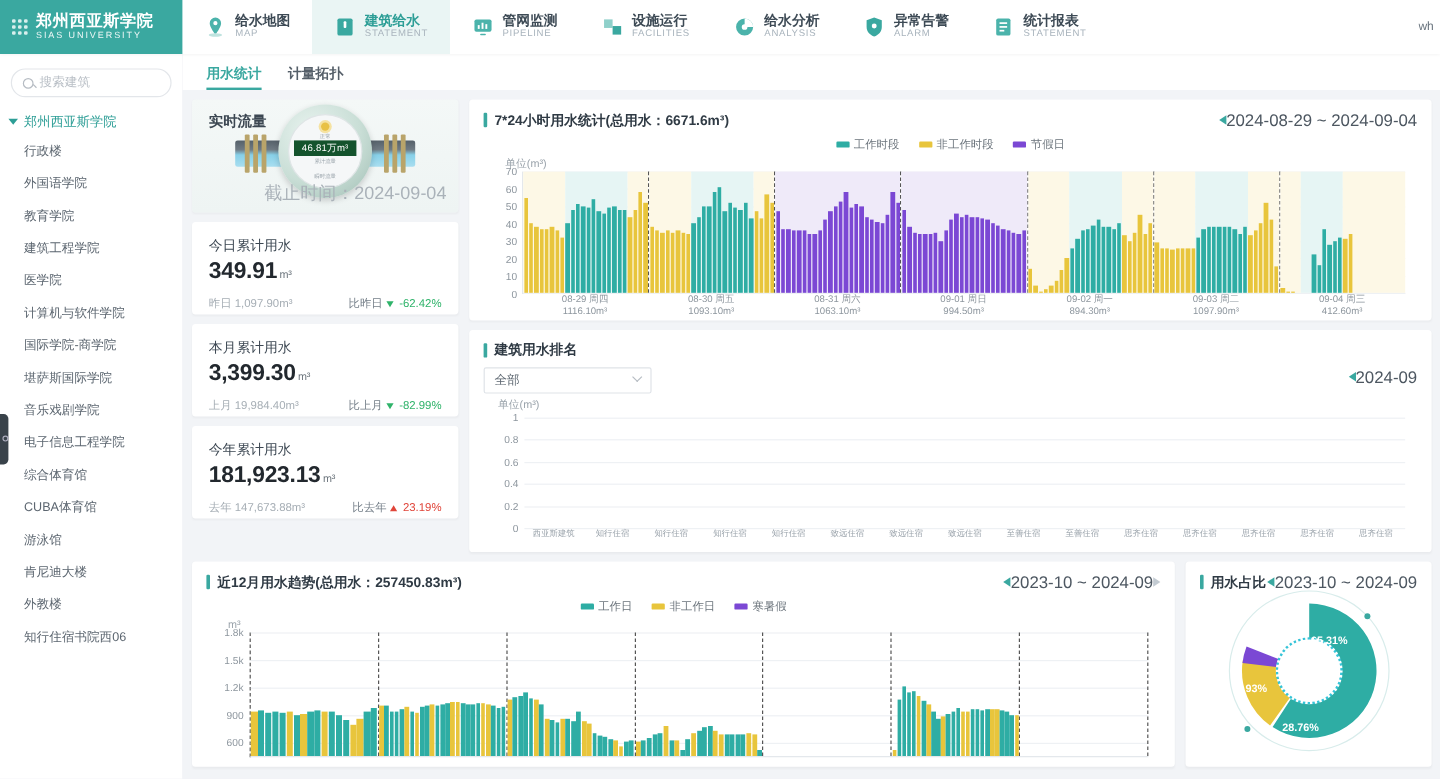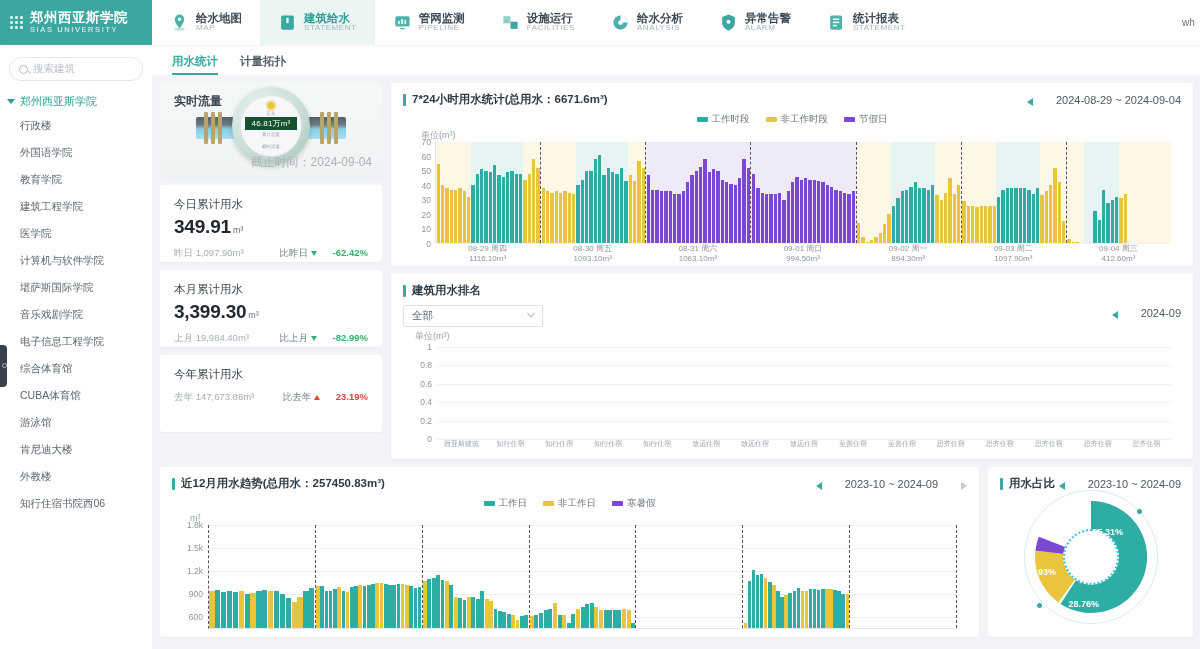--- a/index.html
+++ b/index.html
@@ -75,42 +75,42 @@
   .flange { position: absolute; top: 25px; width: 4px; height: 32px; background: #b9a46a; border-radius: 1px;}
   .meter-dial { position: absolute; left: 50%; top: 0px; transform: translateX(-50%); width: 78px; height: 78px; border-radius: 50%;
       background: radial-gradient(circle at 35% 30%, #e8f3ef 0%, #c9ded6 55%, #9fbdb3 100%);
       box-shadow: 0 2px 5px rgba(0,0,0,.18); display:flex; align-items:center; justify-content:center;}
   .dial-face { width: 62px; height: 62px; border-radius: 50%; background: #f5f7f8; border: 1px solid #dfe5e6; position: relative; overflow: hidden;}
   .dial-sun { position:absolute; left:50%; top:6px; transform: translateX(-50%); width:7px;height:7px;border-radius:50%;background:#e8c145; box-shadow:0 0 0 2px #f5e2a2;}
   .dial-lbl1 { position: absolute; top: 15px; left: 0; right: 0; text-align: center; font-size: 4.5px; color: #97a1a8; }
   .dial-val { position:absolute; top: 21px; left: 4px; right: 4px; height: 13px; background: #14532d; color: #fff; font-size: 8px; display:flex;align-items:center;justify-content:center; letter-spacing:.2px;}
   .dial-lbl2 { position: absolute; top: 36px; left: 0; right: 0; text-align: center; font-size: 4.5px; color: #9aa4ab; }
   .dial-lbl3 { position: absolute; top: 48px; left: 0; right: 0; text-align: center; font-size: 4.5px; color: #9aa4ab; }
-  .flow-time { position: absolute; right: 10px; bottom: 6px; font-size: 12px; color: #aab2b9; }
+  .flow-time { position: absolute; right: 10px; bottom: 6px; font-size: 15px; color: #aab2b9; }
 
   
   .stat-card { padding: 12px 14px 12px 14px; height: 77px; }
   .stat-title { font-size: 11.5px; color: #3c4752; margin-bottom: 4px;}
   .stat-value { font-size: 19px; font-weight: bold; color: #22282e; letter-spacing: -.2px;}
   .stat-value small { font-size: 9px; font-weight: normal; color: #6b747c; margin-left: 2px;}
   .stat-foot { display: flex; justify-content: space-between; align-items: center; margin-top: 9px; font-size: 9.5px; color: #a6aeb5; }
   .stat-foot .cmp { color: #76808a; }
-  .pct { font-weight: bold; margin-left: 14px; text-align: center;}
+  .pct { font-weight: normal; margin-left: 3px; text-align: center;}
   .pct.down { color: #2fb36a; }
   .pct.up { color: #e0453a; }
   .tri { display:inline-block; width:0;height:0; border-left:3.5px solid transparent;border-right:3.5px solid transparent; margin-right:2px;}
   .tri.down { border-top: 5px solid #2fb36a; }
   .tri.up { border-bottom: 5px solid #e0453a; }
 
   
   .panel { padding: 9px 12px 4px 12px; position: relative; }
   .panel-head { display: flex; align-items: center; justify-content: space-between; }
   .panel-title { display: flex; align-items: center; gap: 6px; font-size: 11.5px; font-weight: bold; color: #2f3a44; }
   .panel-title:before { content:''; width: 3px; height: 12px; background: #3aa8a0; border-radius: 1px;}
-  .date-nav { display: flex; align-items: flex-end; gap: 23px; font-size: 11px; color: #4d5761; }
+  .date-nav { display: flex; align-items: center; gap: 0; font-size: 14px; color: #4d5761; }
   .arrow-l, .arrow-r { width:0;height:0;border-top:4.5px solid transparent;border-bottom:4.5px solid transparent; cursor:pointer;}
   .arrow-l { border-right: 6px solid #3aa8a0; }
   .arrow-r { border-left: 6px solid #c3cbd2; }
 
   .legend { display: flex; justify-content: center; gap: 16px; margin-top: 6px; }
   .legend .li { display: flex; align-items: center; gap: 4px; font-size: 9.5px; color: #6b747c;}
   .legend .sw { width: 11px; height: 5px; border-radius: 1px; }
 
   .unit { font-size: 9px; color: #9aa3ab; margin: 3px 0 0 18px; }
 
@@ -296,20 +296,21 @@
         <span class="caret"></span>
         <span>郑州西亚斯学院</span>
       </div>
       <div id="tree-items">
           <div class="tree-item">行政楼</div>
           <div class="tree-item">外国语学院</div>
           <div class="tree-item">教育学院</div>
           <div class="tree-item">建筑工程学院</div>
           <div class="tree-item">医学院</div>
           <div class="tree-item">计算机与软件学院</div>
+          <div class="tree-item">国际学院-商学院</div>
           <div class="tree-item">堪萨斯国际学院</div>
           <div class="tree-item">音乐戏剧学院</div>
           <div class="tree-item">电子信息工程学院</div>
           <div class="tree-item">综合体育馆</div>
           <div class="tree-item">CUBA体育馆</div>
           <div class="tree-item">游泳馆</div>
           <div class="tree-item">肯尼迪大楼</div>
           <div class="tree-item">外教楼</div>
           <div class="tree-item">知行住宿书院西06</div>
         </div>
@@ -365,20 +366,21 @@
             <div class="stat-title">本月累计用水</div>
             <div class="stat-value"><span>3,399.30</span><small>m³</small></div>
             <div class="stat-foot">
               <span><span>上月</span> <span>19,984.40m³</span></span>
               <span class="cmp"><span>比上月</span> <span class="tri down"></span><span class="pct down">-82.99%</span></span>
             </div>
           </div>
 
           <div class="card stat-card">
             <div class="stat-title">今年累计用水</div>
+            <div class="stat-value"><span>181,923.13</span><small>m³</small></div>
             <div class="stat-foot">
               <span><span>去年</span> <span>147,673.88m³</span></span>
               <span class="cmp"><span>比去年</span> <span class="tri up"></span><span class="pct up">23.19%</span></span>
             </div>
           </div>
         </div>
 
         <div class="col-right">
 
           <div class="card panel">

